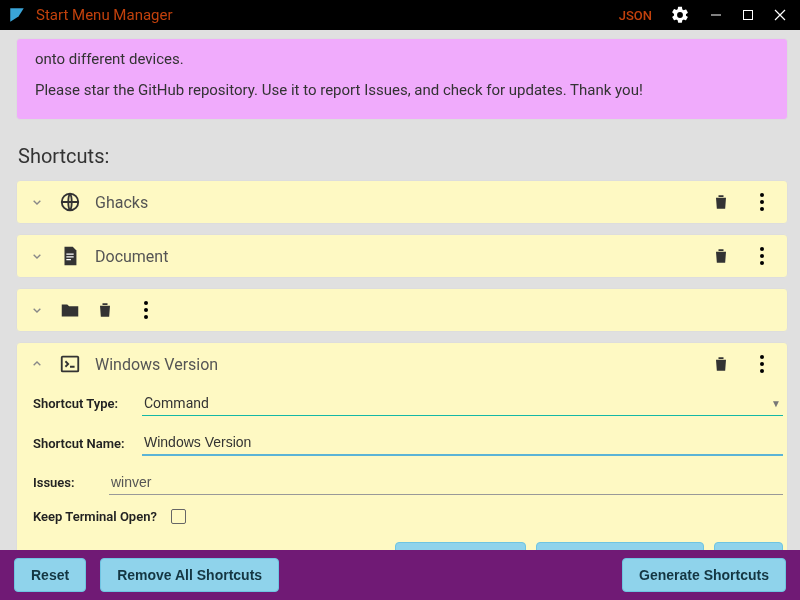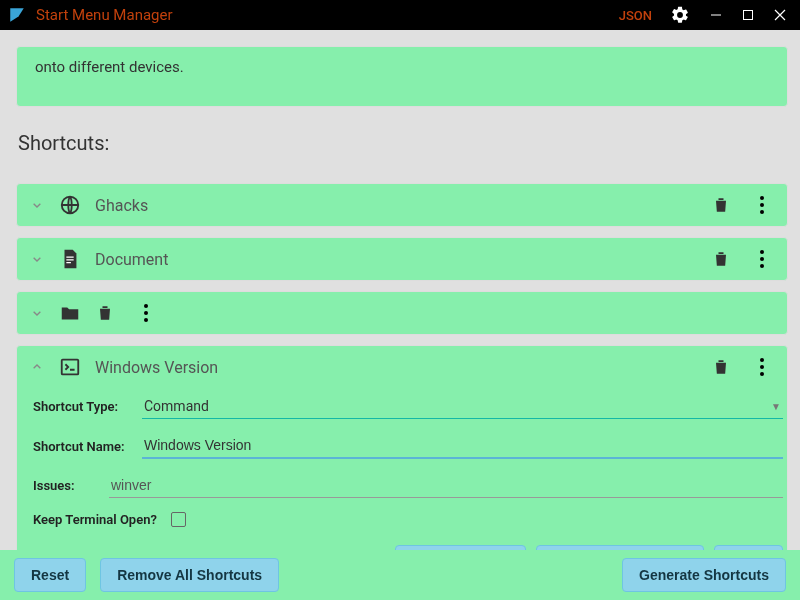--- a/index.html
+++ b/index.html
@@ -45,41 +45,41 @@
     padding: 0 8px;
   }
   .titlebar svg { display: block; }
   .content {
     flex: 1;
     overflow-y: auto;
     padding: 0 12px 0 16px;
     position: relative;
   }
   .intro-card {
-    background: #86efac;
+    background: #f0abfc;
     border: 1px solid #ddd;
     border-radius: 4px;
     padding: 10px 18px 18px 18px;
     margin-bottom: 24px;
-    margin-top: 16px;
+    margin-top: 8px;
   }
   .intro-card p {
     color: #333;
     font-size: 15px;
     line-height: 1.4;
   }
   .intro-card p:first-child { margin-bottom: 10px; }
   .section-title {
     font-size: 20px;
     color: #333;
-    margin: 0 0 28px 2px;
+    margin: 0 0 12px 2px;
     font-weight: 400;
   }
   .shortcut-card {
-    background: #86efac;
+    background: #fef9c3;
     border: 1px solid #ddd;
     border-radius: 4px;
     margin-bottom: 10px;
   }
   .sc-header {
     display: flex;
     align-items: center;
     padding: 10px 12px;
     gap: 14px;
   }
@@ -174,21 +174,21 @@
     font-weight: 600;
     color: #143642;
     cursor: pointer;
   }
   .icon-btns { display: flex; gap: 10px; }
   .footer {
     flex-shrink: 0;
     padding: 8px 14px;
     display: flex;
     gap: 14px;
-    background: #86efac;
+    background: #701a75;
     align-items: flex-end;
   }
   .footer .spacer { flex: 1; }
 </style>
 </head>
 <body>
 
 <div class="titlebar">
   <span class="app-icon">
     <svg viewBox="0 0 24 24" width="18" height="18">
@@ -216,20 +216,21 @@
     <svg viewBox="0 0 12 12" width="12" height="12">
         <path d="M1 1 L11 11 M11 1 L1 11" stroke="#fff" stroke-width="1.2"></path>
       </svg>
   </div>
 </div>
 
 <div class="content">
 
   <div class="intro-card">
     <p>onto different devices.</p>
+    <p>Please star the GitHub repository. Use it to report Issues, and check for updates. Thank you!</p>
   </div>
 
   <div class="section-title">Shortcuts:</div>
 
   <div class="shortcut-card">
     <div class="sc-header">
       <svg class="chev" viewBox="0 0 24 24">
           <path d="M7 10l5 5 5-5" fill="none" stroke="currentColor" stroke-width="2"></path>
         </svg>
       <svg class="sc-icon" viewBox="0 0 24 24">

